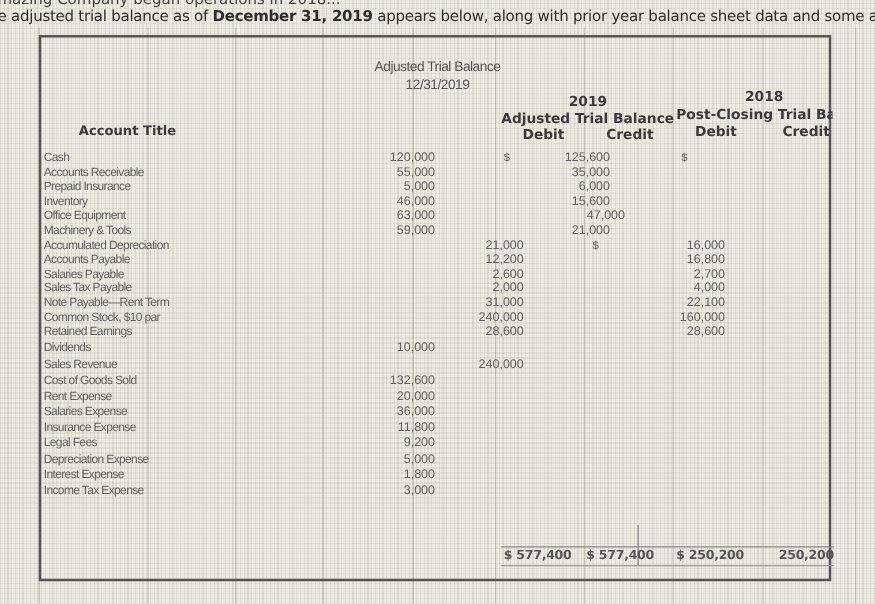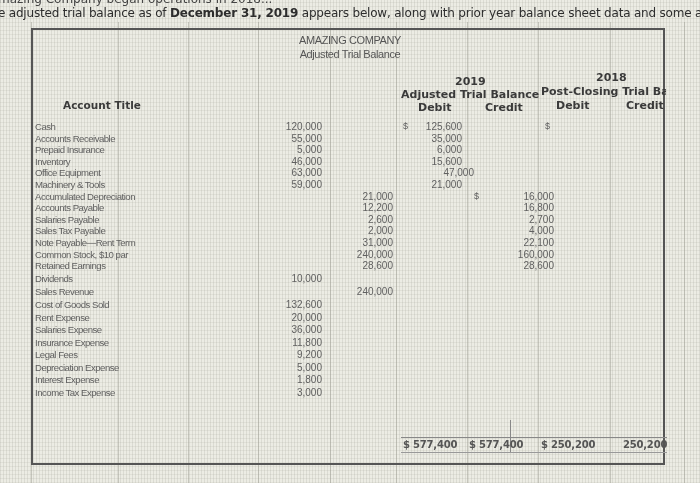--- a/index.html
+++ b/index.html
@@ -28,21 +28,21 @@
     border-top:2px solid #555; border-left:2px solid #555; border-right:2px solid #555; border-bottom:2px solid #555;
     box-sizing:border-box;
   }
   .hdr-line { position:absolute; left:0; width:634px; text-align:center; font-size:11px; color:#555; letter-spacing:-0.4px; }
 
   .bold { font-weight:bold; color:#3a3a3a; font-family:"DejaVu Sans", sans-serif; }
   .acct-title { position:absolute; left:2px; top:69px; font-size:10.5px;margin-left:28px; }
 
   .col-hdr { position:absolute; font-size:11px; white-space:nowrap; }
 
-  .row { position:absolute; left:0; width:520px; height:11.6px; }
+  .row { position:absolute; left:0; width:520px; height:11.6px;padding-left:26px; }
   .row .name { position:absolute; left:2px; top:0; font-size:9.6px; letter-spacing:-0.5px; color:#606060; white-space:nowrap; }
   .cell { position:absolute; top:0; font-size:10px; color:#606060; text-align:right; white-space:nowrap; }
   .dollar { position:absolute; top:0; font-size:9px; color:#606060; }
 
   .vline { position:absolute; width:2px; background:#666; }
   .tot-line { position:absolute; height:1px; background:#888; }
   .tot { position:absolute; font-size:10px; font-weight:bold; color:#555; font-family:"DejaVu Sans", sans-serif; white-space:nowrap; letter-spacing:-0.2px; }
 </style>
 </head>
 <body>
@@ -59,22 +59,22 @@
   <div class="gridv" style="left:258px"></div>
   <div class="gridv" style="left:330px"></div>
   <div class="gridv" style="left:396px"></div>
   <div class="gridv" style="left:467px"></div>
   <div class="gridv" style="left:538px"></div>
   <div class="gridv" style="left:610px"></div>
   <div class="gridv" style="left:684px"></div>
 </div>
 
 <div class="sheet">
-  <div class="hdr-line" style="top:4px">AMAZING COMPANY</div>
   <div class="hdr-line" style="top:18px">Adjusted Trial Balance</div>
+  <div class="hdr-line" style="top:32px">12/31/2019</div>
 
   <div class="acct-title bold">Account Title</div>
 
   <div class="col-hdr bold" style="left:422px; top:45px;">2019</div>
   <div class="col-hdr bold" style="left:368px; top:58px;">Adjusted Trial Balance</div>
   <div class="col-hdr bold" style="left:385px; top:71px;">Debit</div>
   <div class="col-hdr bold" style="left:452px; top:71px;">Credit</div>
 
   <div class="col-hdr bold" style="left:563px; top:41px;">2018</div>
   <div class="col-hdr bold" style="left:508px; top:55px; width:125px; overflow:hidden;">Post-Closing Trial Balanc</div>

